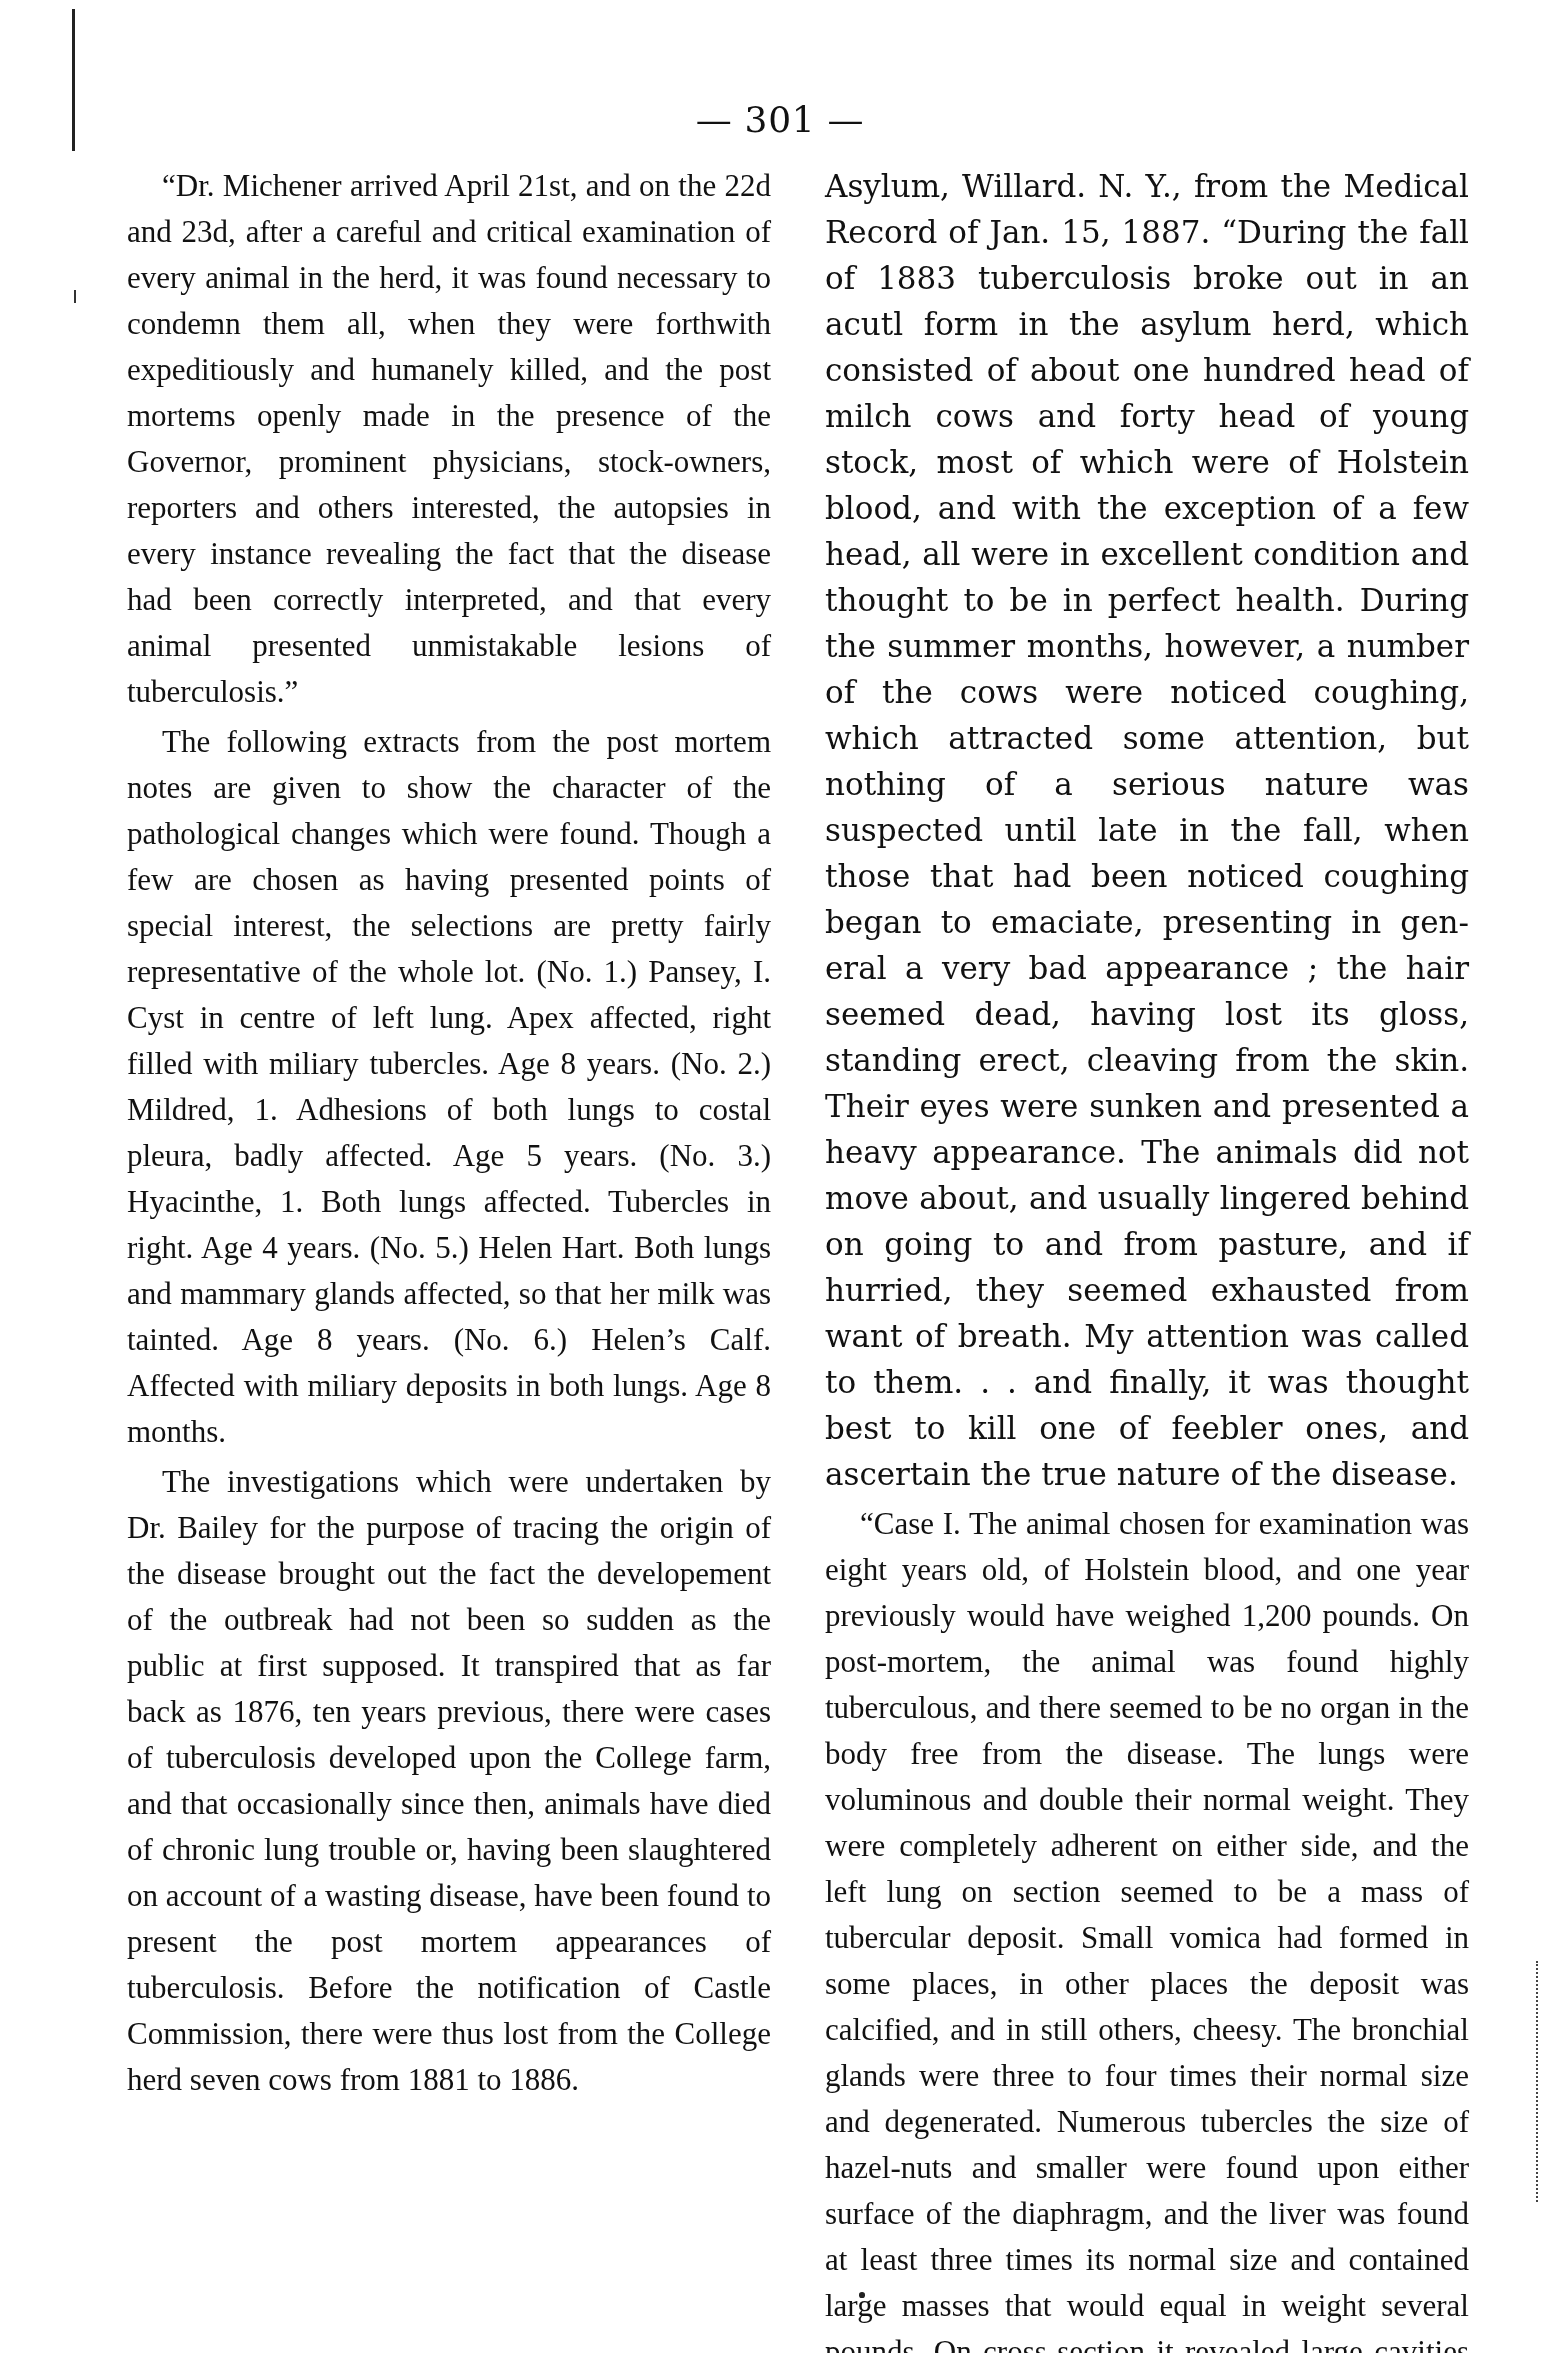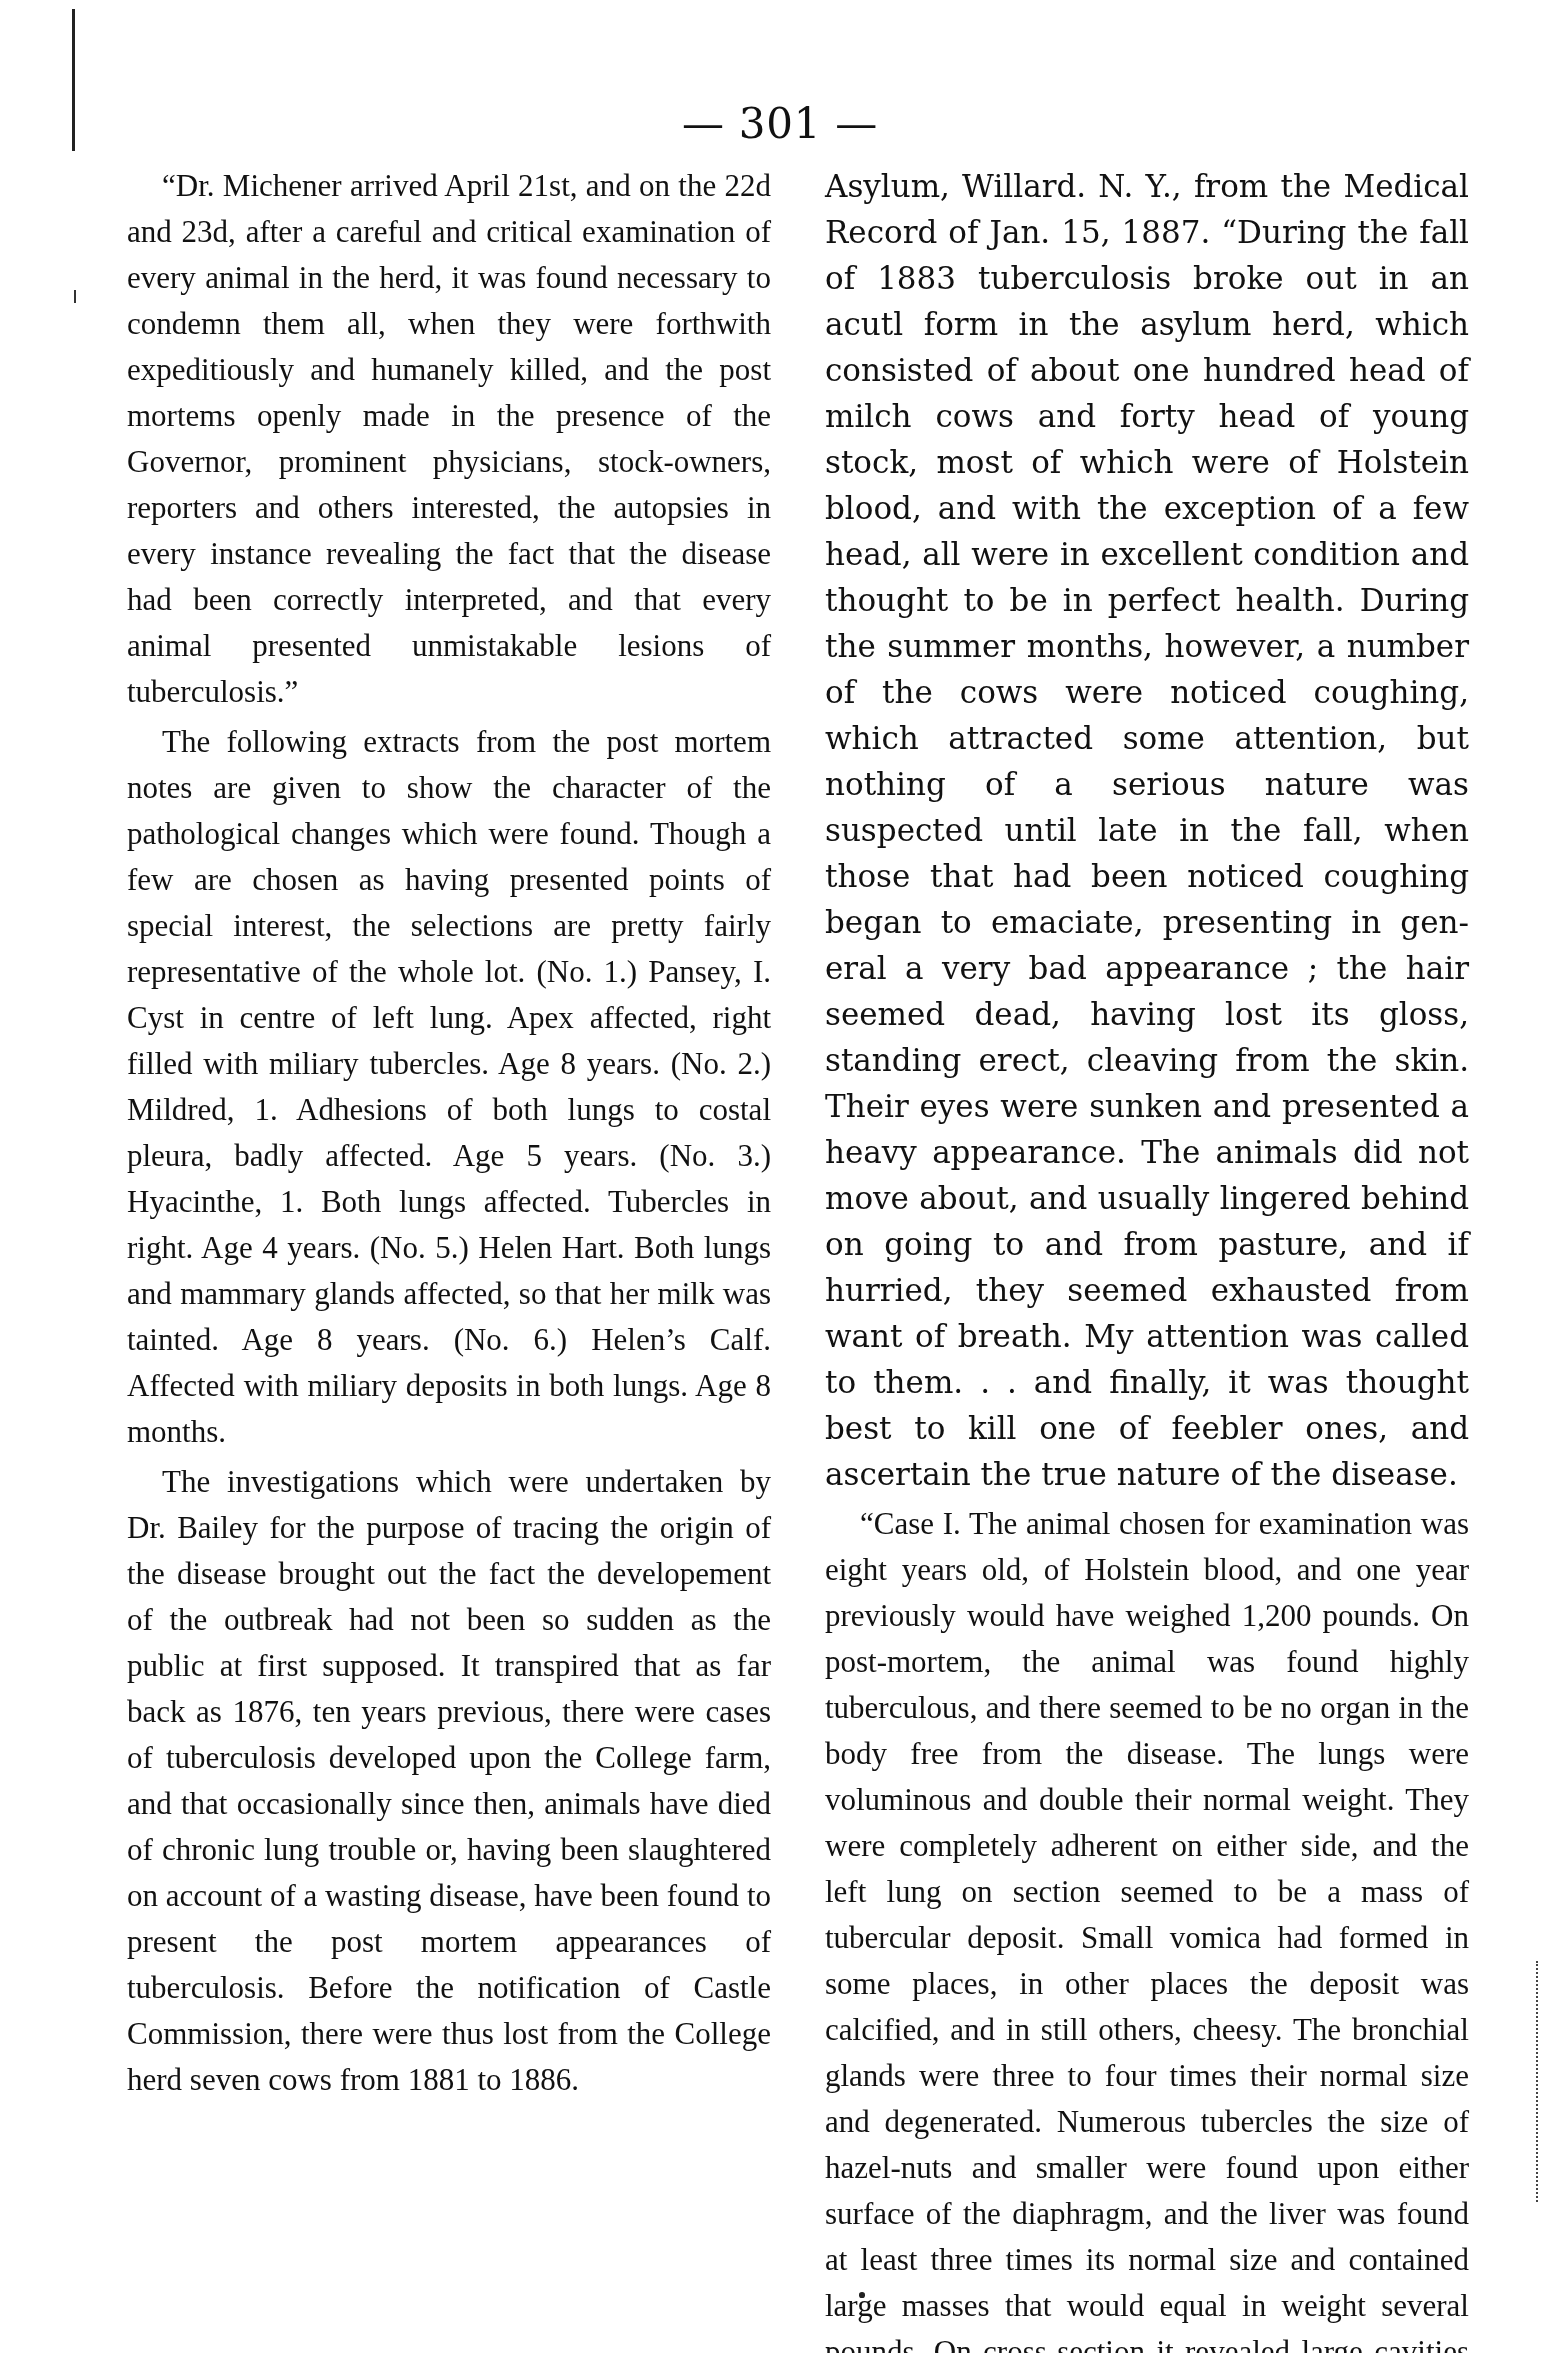--- a/index.html
+++ b/index.html
@@ -10,21 +10,21 @@
   }
   .margin-rule {
     position: absolute; left: 72px; top: 8.5px; width: 2.8px; height: 142px;
     background: #222;
   }
   .margin-tick {
     position: absolute; left: 74px; top: 290px; width: 2.1px; height: 12.7px; background: #333;
   }
   .page-number {
     position: absolute; top: 99px; left: 0; width: 1560px; text-align: center;
-    font-size: 42px; letter-spacing: 0.7px;
+    font-size: 36px; letter-spacing: 0.7px;
   }
   .column {
     position: absolute; top: 163px; width: 644px;
     font-size: 31px; line-height: 46px;
     text-align: justify; hyphens: manual;
   }
   .col-left { left: 127px; }
   .col-right { left: 825px; }
   .para { margin: 0; text-indent: 0; }
   .para.indent { text-indent: 35px; font-family: Liberation Serif, serif; }

